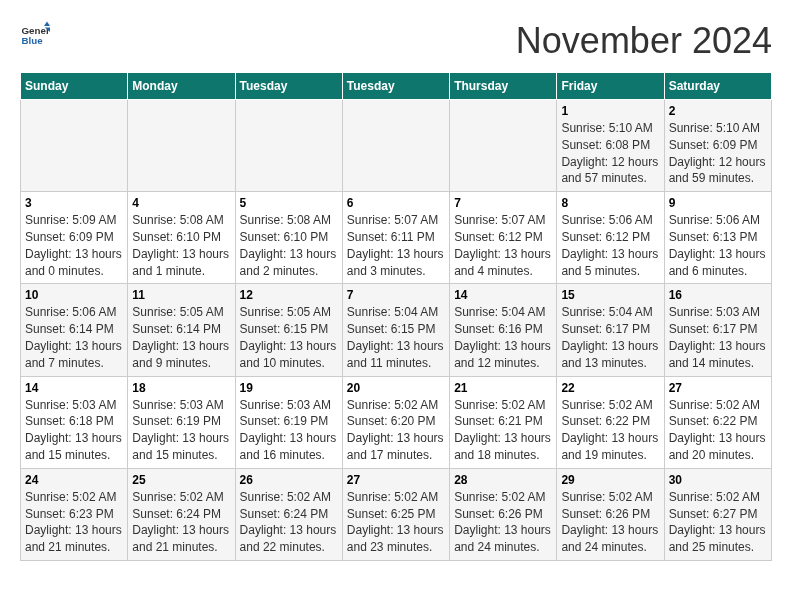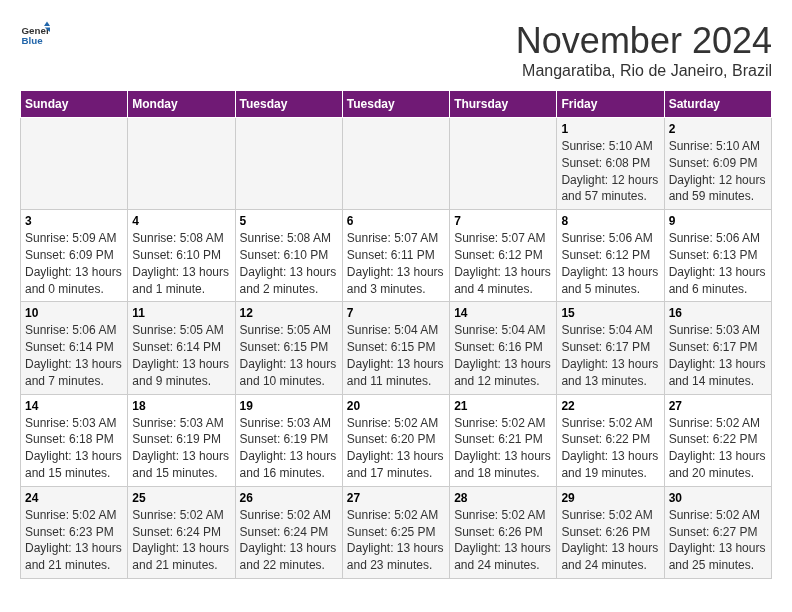--- a/index.html
+++ b/index.html
@@ -36,21 +36,21 @@
     .location-title {
       font-size: 16px;
       color: #333;
     }
     table {
       width: 100%;
       border-collapse: collapse;
       font-size: 11px;
     }
     thead tr th {
-      background-color: #701a75;
+      background-color: #0f766e;
       color: #fff;
       padding: 6px 4px;
       text-align: left;
       font-size: 12px;
       font-weight: bold;
       border: 1px solid #fff;
     }
     tbody tr td {
       border: 1px solid #ccc;
       vertical-align: top;
@@ -86,21 +86,20 @@
   <div class="logo">
     <svg class="logo-icon" viewBox="0 0 40 40">
       <text x="2" y="18" font-size="13" font-weight="bold" fill="#333">General</text>
       <text x="2" y="32" font-size="13" font-weight="bold" fill="#2266aa">Blue</text>
       <polygon points="32,8 40,8 36,2" fill="#2266aa"></polygon>
       <polygon points="33,10 40,10 40,16" fill="#2266aa"></polygon>
     </svg>
   </div>
   <div class="title-area">
     <div class="month-title">November 2024</div>
-    <div class="location-title">Mangaratiba, Rio de Janeiro, Brazil</div>
   </div>
 </div>
 
 <table>
   <thead>
     <tr>
       <th>Sunday</th>
       <th>Monday</th>
       <th>Tuesday</th>
       <th>Tuesday</th>

